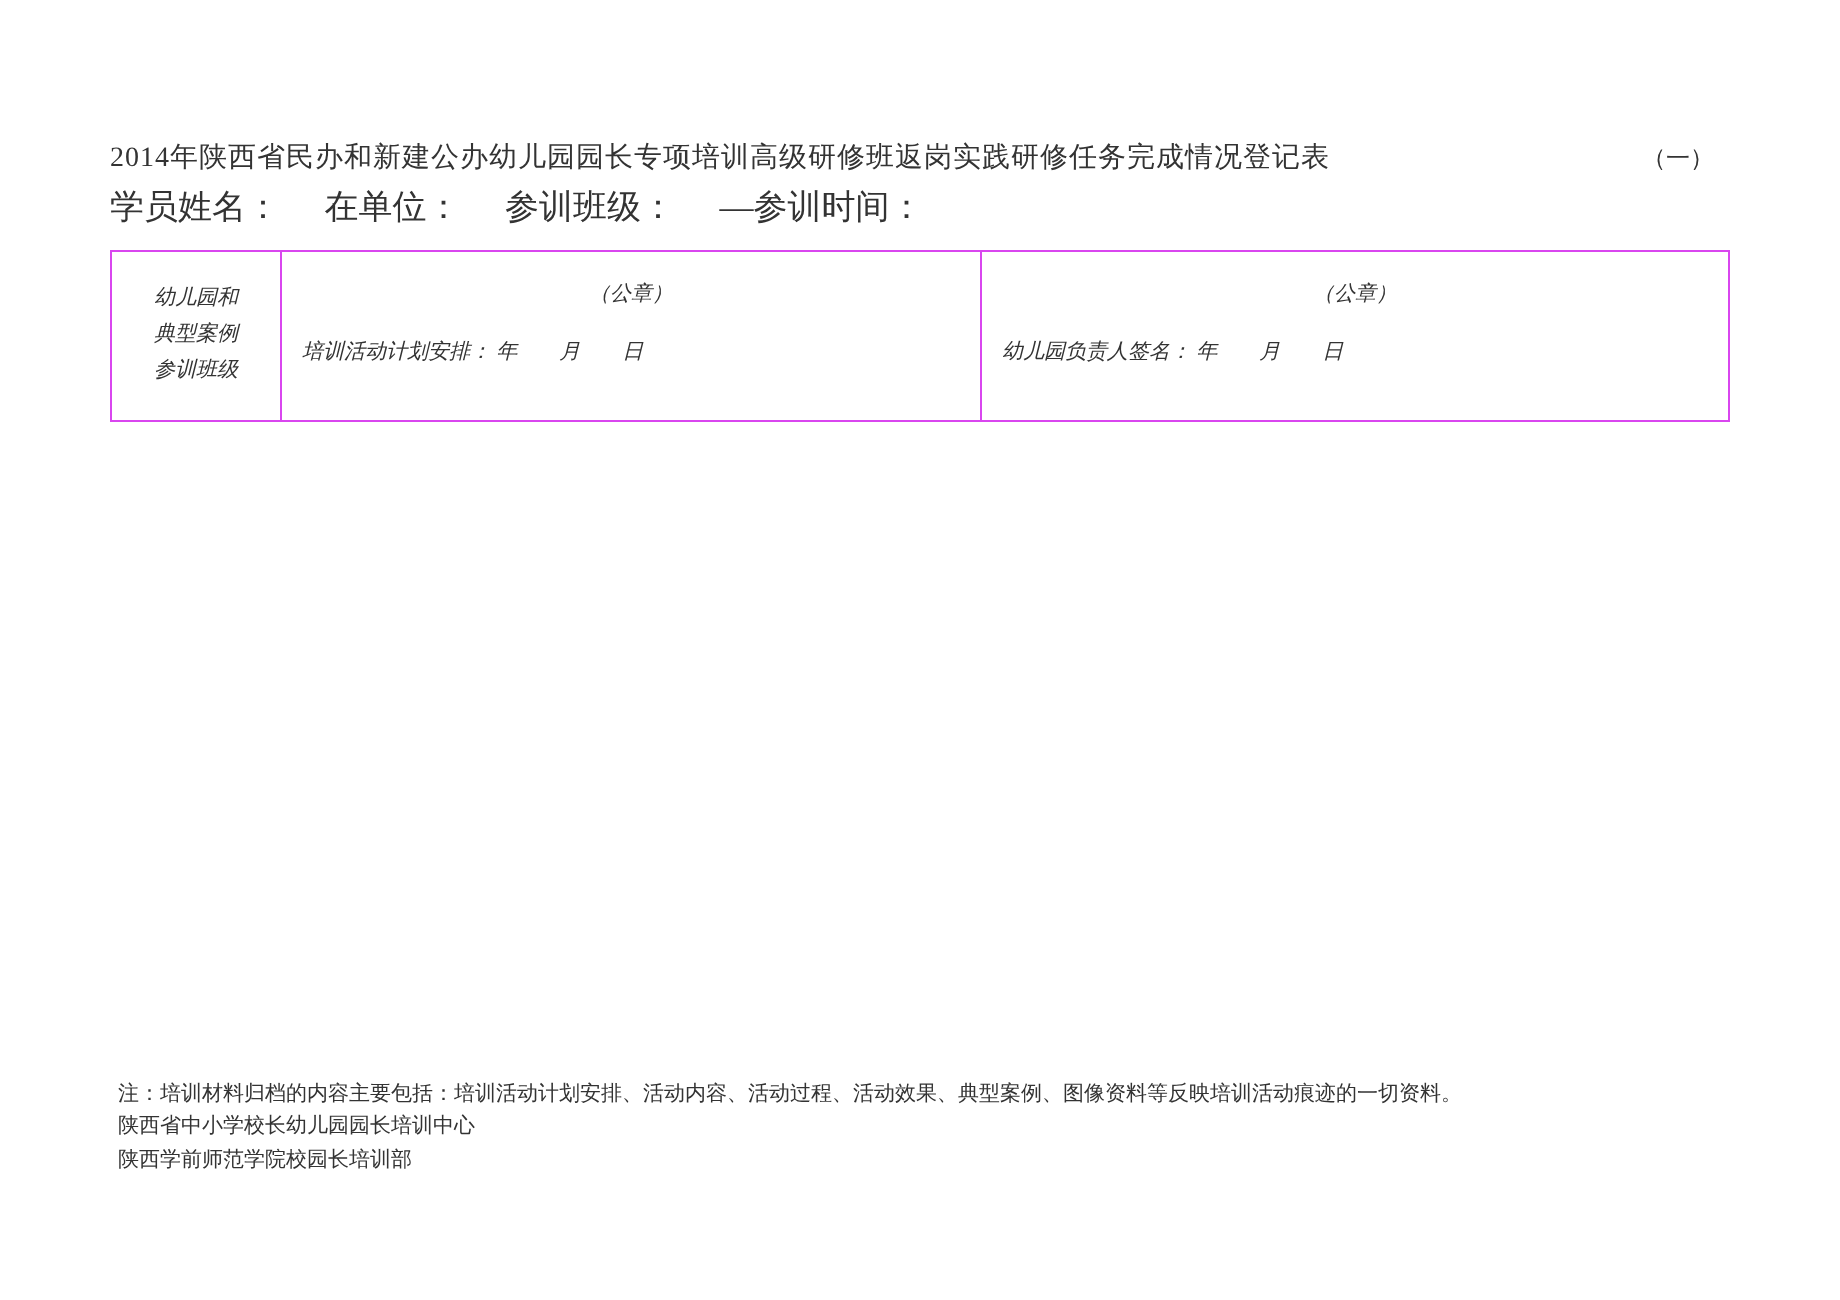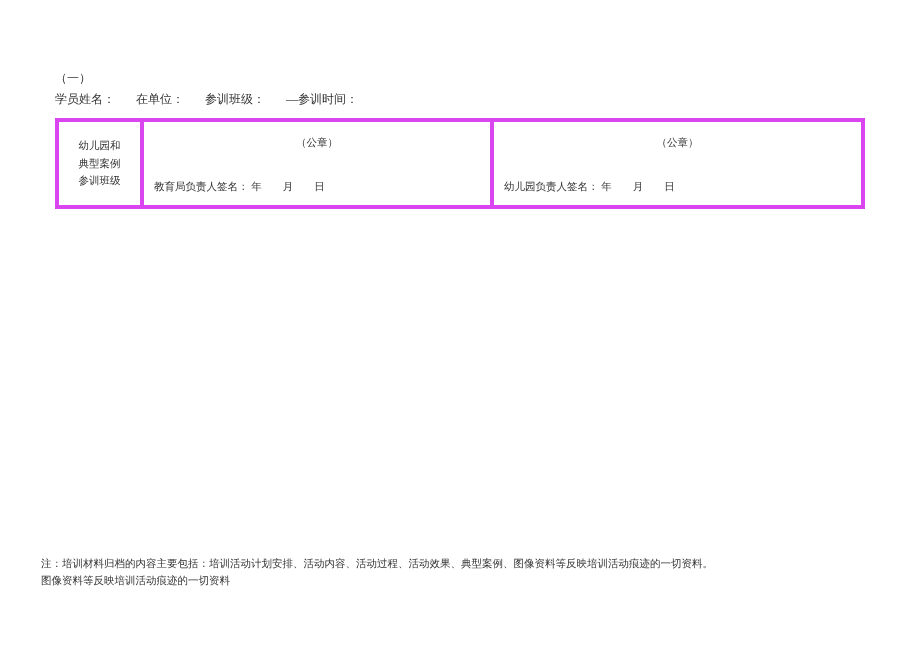--- a/index.html
+++ b/index.html
@@ -27,73 +27,75 @@
       font-size: 14px;
       color: #333;
       letter-spacing: 0.5px;
     }
     .page-num {
       font-size: 12px;
       color: #333;
       padding-right: 8px;
     }
     .meta-row {
-      font-size: 12px;
+      font-size: 17px;
       color: #333;
       margin-bottom: 10px;
     }
     .meta-row span {
       margin-right: 18px;
     }
     table.main-table {
       border-collapse: collapse;
       width: 100%;
       table-layout: fixed;
     }
     table.main-table td {
-      border: 4px solid #d946ef;
+      border: 1px solid #d946ef;
       vertical-align: top;
       padding: 8px 10px;
       font-size: 10.5px;
       color: #333;
+      font-style: italic;
     }
     .row-header {
       width: 85px;
       text-align: center;
       vertical-align: middle !important;
       line-height: 1.7;
       padding: 8px 4px !important;
     }
     .sig-cell {
       position: relative;
       height: 85px;
     }
     .seal {
       text-align: center;
       margin-top: 6px;
-      margin-bottom: 28px;
+      margin-bottom: 14px;
     }
     .sig-line {
       margin-top: 6px;
       line-height: 1.8;
     }
     .footer-notes {
       position: absolute;
       bottom: 60px;
-      left: 41px;
+      left: 59px;
       right: 55px;
       font-size: 10.5px;
       color: #333;
       line-height: 1.6;
     }
   </style>
 </head>
 <body>
 
 <div class="title-row">
+  <div class="main-title">2014年陕西省民办和新建公办幼儿园园长专项培训高级研修班返岗实践研修任务完成情况登记表</div>
   <div class="page-num">（一）</div>
 </div>
 
 <div class="meta-row">
   <span>学员姓名：</span>
   <span>在单位：</span>
   <span>参训班级：</span>
   <span>—参训时间：</span>
 </div>
 
@@ -101,31 +103,32 @@
   <tbody>
       <tr>
     <td class="row-header">
       <div>幼儿园和</div>
       <div>典型案例</div>
       <div>参训班级</div>
     </td>
     <td class="sig-cell" style="width:350px;">
       <div class="seal">（公章）</div>
       <div class="sig-line">
-        <span>教育局负责人签名：</span>
+        <span>培训活动计划安排：</span>
         <span>年　　月　　日</span>
       </div>
     </td>
     <td class="sig-cell">
       <div class="seal">（公章）</div>
       <div class="sig-line">
         <span>幼儿园负责人签名：</span>
         <span>年　　月　　日</span>
       </div>
     </td>
   </tr>
 </tbody>
   </table>
 
 <div class="footer-notes">
   <div>注：培训材料归档的内容主要包括：培训活动计划安排、活动内容、活动过程、活动效果、典型案例、图像资料等反映培训活动痕迹的一切资料。</div>
-  <div>图像资料等反映培训活动痕迹的一切资料</div>
+  <div>陕西省中小学校长幼儿园园长培训中心</div>
+  <div>陕西学前师范学院校园长培训部</div>
 </div>
 
 </body></html>

